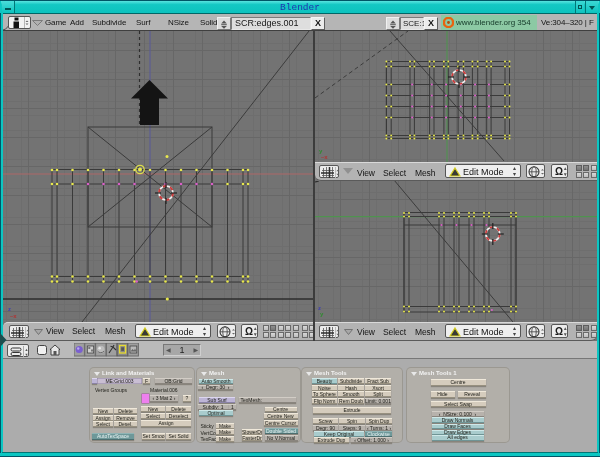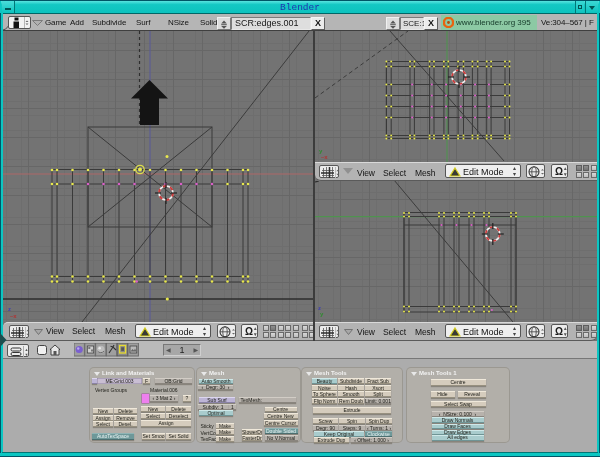--- a/index.html
+++ b/index.html
@@ -95,22 +95,22 @@
       <polygon points="6,9.8 3.2,6.9 8.8,6.9" fill="#555"></polygon>
     </svg>
   </div>
 <div class="abs fld" style="left:400px;top:17px;width:24px;height:13px;font-size:8px;padding-left:2px;">SCE:1</div>
 <div class="abs xbtn" style="left:424px;top:17px;width:14px;height:13px;">X</div>
 <div class="abs" style="left:441px;top:15px;width:96px;height:15px;background:#8cc9a4;"></div>
 <svg class="abs" style="left:443px;top:17px;" width="11" height="11">
     <circle cx="5.5" cy="5.5" r="4.6" fill="none" stroke="#e8630f" stroke-width="2.4"></circle>
     <circle cx="5.5" cy="5.5" r="1.4" fill="#b84a08"></circle>
   </svg>
-<span class="abs" style="left:456px;top:18px;font-size:8px;color:#143828;">www.blender.org 395</span>
-<span class="abs mtext" style="left:541px;top:18px;">Ve:304–567 | F</span>
+<span class="abs" style="left:456px;top:18px;font-size:8px;color:#143828;">www.blender.org 354</span>
+<span class="abs mtext" style="left:541px;top:18px;">Ve:304–320 | F</span>
 
 <div class="abs vp" style="left:3px;top:31px;width:310px;height:291px;">
 <svg width="310" height="291" viewBox="0 0 310 291">
  <line x1="147" y1="0" x2="147" y2="291" stroke="#5a5b96" stroke-width="1.1"></line>
  <line x1="0" y1="143" x2="310" y2="143" stroke="#ad6868" stroke-width="1.1"></line>
  <line x1="0" y1="268" x2="310" y2="268" stroke="#2d2d2d" stroke-width="1.3"></line>
  <line x1="79" y1="291" x2="306" y2="0" stroke="#3c3c3c" stroke-width="1"></line>
  <line x1="136.5" y1="0" x2="136.5" y2="94" stroke="#2e2e2e" stroke-width="1.2" stroke-dasharray="3,3"></line>
  <polygon points="128,67.4 146.5,49 165,67.4" fill="#141414"></polygon>
  <rect x="137" y="67" width="19" height="27" fill="#141414"></rect>

